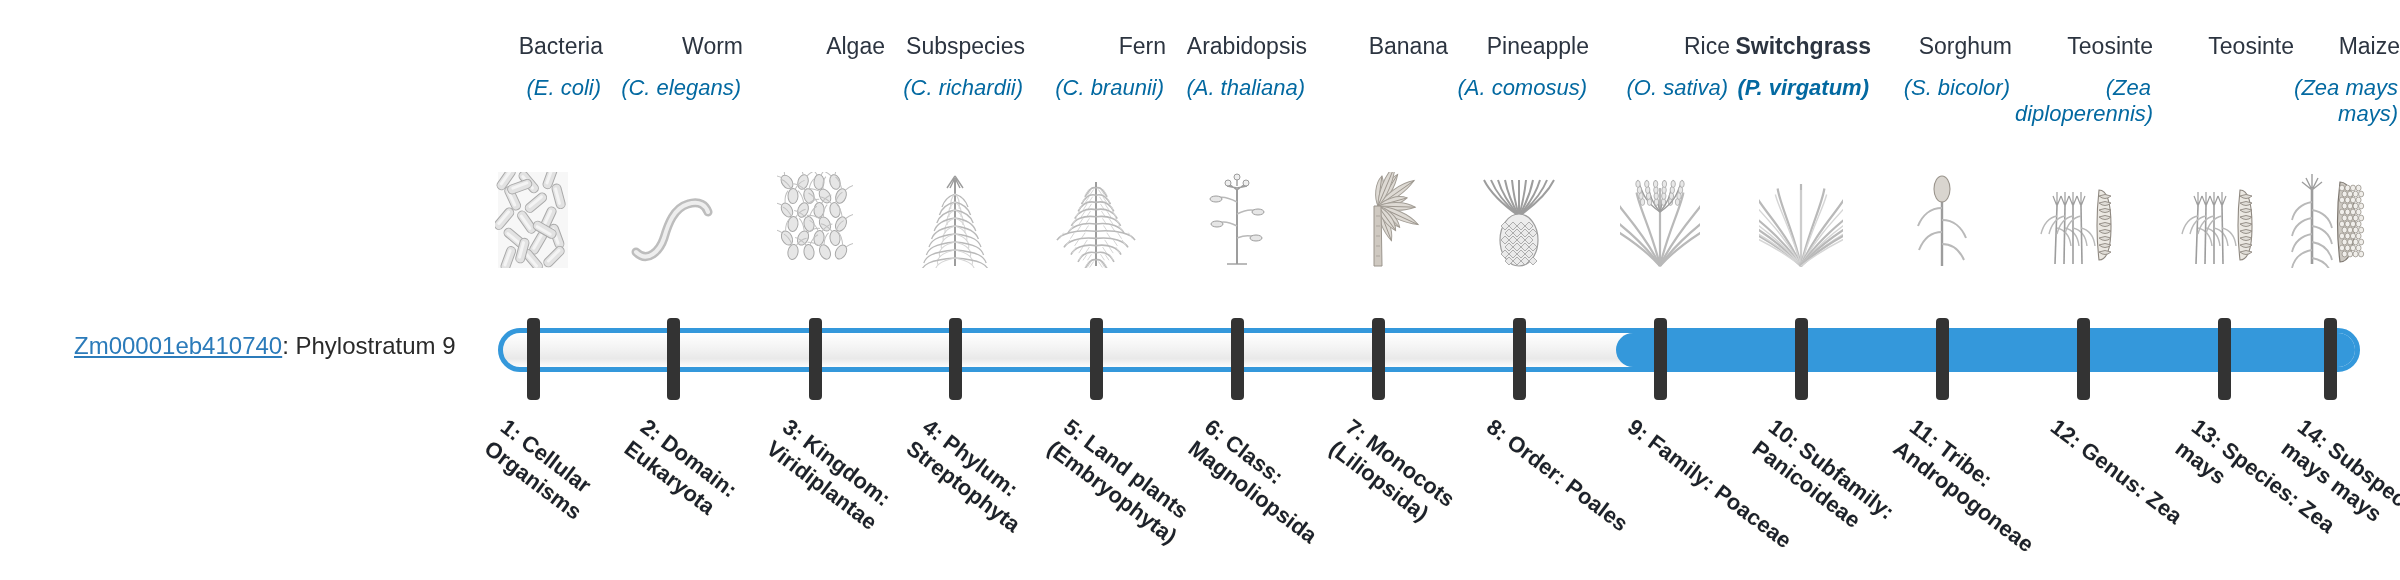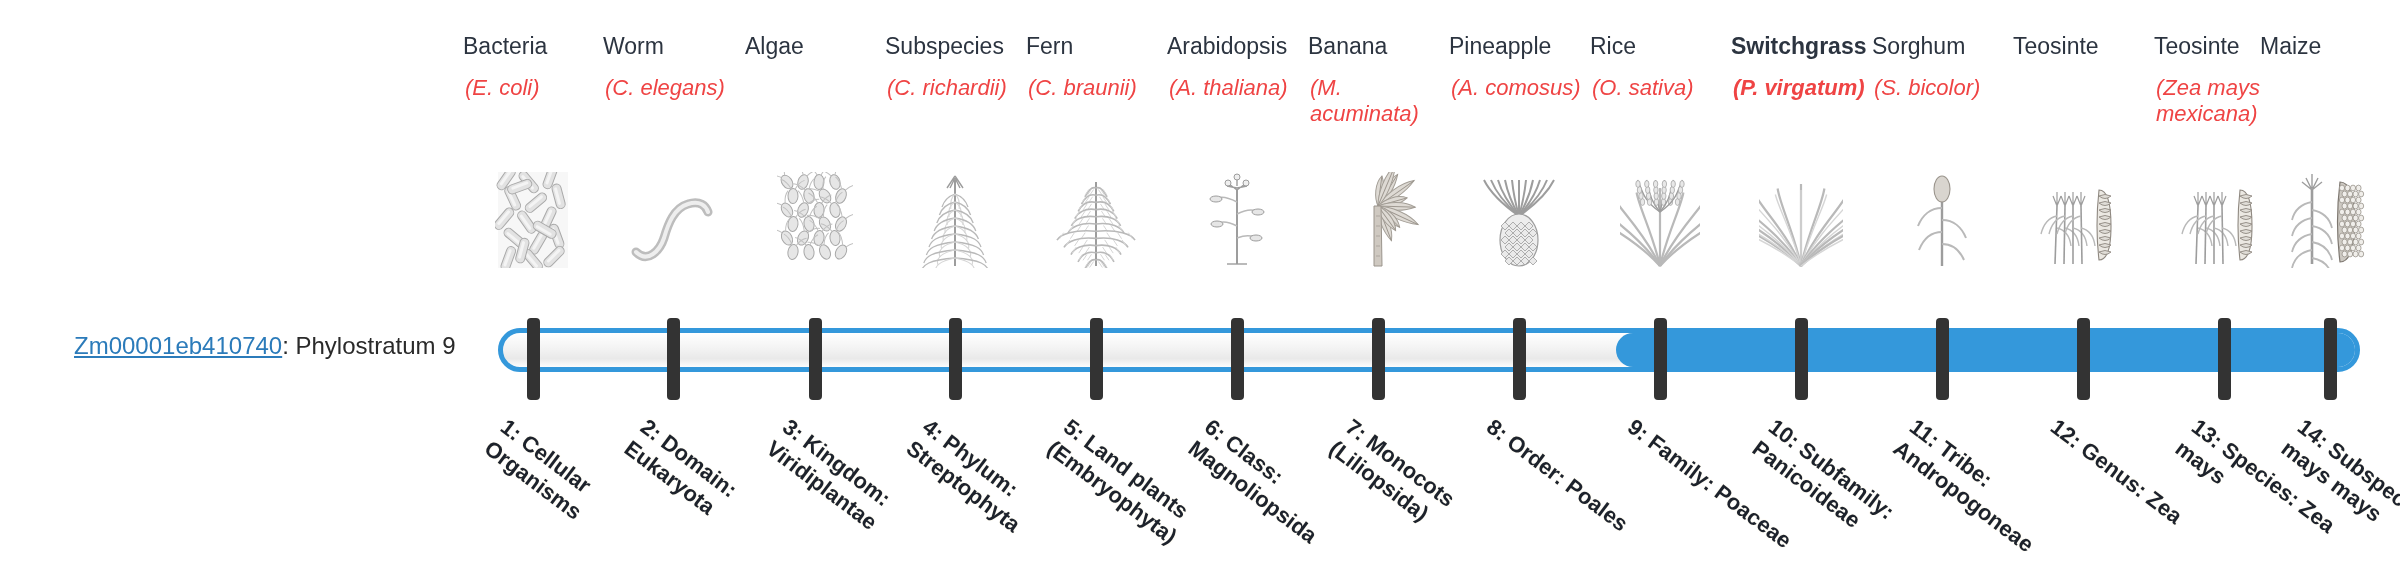--- a/index.html
+++ b/index.html
@@ -29,33 +29,33 @@
     color:#2b7bba;
     text-decoration:underline;
     cursor:pointer;
     margin-left:44px;
   }
 
   
   .col{
     position:absolute;
     top:32px;
-    text-align:left;
+    text-align:right;
   }
   .common-name{
     font-size:23px;
     line-height:1.25;
     color:#2c3440;
     white-space:nowrap;
   }
   .latin-name{
     font-size:22px;
     line-height:1.2;
     font-style:italic;
-    color:#ef4444;
+    color:#0369a1;
     margin-top:14px;
     padding:0 2px;
   }
 
   
   .organism{
     position:absolute;
     top:168px;
     height:100px;
     display:flex;
@@ -503,21 +503,20 @@
       <path d="M34 18 l-8 -6 M34 18 l8 -6 M34 14 l0 -8 M34 16 l-10 -2 M34 16 l10 -2"></path>
     </g>
     <circle cx="25" cy="11" r="3" fill="#efefef" stroke="#9d9d9d" stroke-width="1"></circle>
     <circle cx="43" cy="11" r="3" fill="#efefef" stroke="#9d9d9d" stroke-width="1"></circle>
     <circle cx="34" cy="5" r="3" fill="#efefef" stroke="#9d9d9d" stroke-width="1"></circle>
     <path d="M24 92 l20 0" stroke="#9d9d9d" stroke-width="1.4"></path>
   </svg>
       </div>
       <div class="col" style="left: 1308px; width: 140px;">
         <div class="common-name">Banana</div>
-        <div class="latin-name">(M. acuminata)</div>
       </div>
       <div class="organism" style="left: 1308px; width: 140px;">
         <svg width="86" height="96" viewBox="0 0 76 96">
     <g transform="translate(38,34) rotate(-75)">
       <path d="M0 0 C7.5 -6 21 -9 30 -4 C21 2 7.5 4 0 0 Z" fill="#dedad4" stroke="#a39e96" stroke-width="1"></path>
       <path d="M0 0 L30 -4" stroke="#9a948c" stroke-width="0.9"></path>
     </g>
           <g transform="translate(38,34) rotate(-52)">
       <path d="M0 0 C9.25 -6 25.9 -9 37 -4 C25.9 2 9.25 4 0 0 Z" fill="#dedad4" stroke="#a39e96" stroke-width="1"></path>
       <path d="M0 0 L37 -4" stroke="#9a948c" stroke-width="0.9"></path>
@@ -685,20 +684,21 @@
       </div>
       <div class="organism" style="left: 1872px; width: 140px;">
         <svg width="72" height="96" viewBox="0 0 68 96">
     <line x1="34" y1="24" x2="34" y2="94" stroke="#9d9d9d" stroke-width="2.4"></line>
     <ellipse cx="34" cy="17" rx="8" ry="13" fill="#d9d5cf" stroke="#9a948c" stroke-width="1.1"></ellipse>
     <path d="M34 36 C22 36 14 44 10 54 M34 48 C46 48 54 56 58 66 M34 60 C22 60 15 68 11 78 M34 72 C45 72 52 79 56 88" fill="none" stroke="#b9b9b9" stroke-width="2"></path>
   </svg>
       </div>
       <div class="col" style="left: 2013px; width: 140px;">
         <div class="common-name">Teosinte</div>
+        <div class="latin-name">(Zea diploperennis)</div>
       </div>
       <div class="organism" style="left: 2013px; width: 140px;">
         <svg width="104" height="96" viewBox="0 0 80 96">
     <line x1="14" y1="34" x2="12" y2="92" stroke="#9d9d9d" stroke-width="1.6"></line>
           <path d="M14 44 C4 46 0 54 -2 62" fill="none" stroke="#b9b9b9" stroke-width="1.4"></path>
           <path d="M14 56 C23 58 27 66 28 74" fill="none" stroke="#b9b9b9" stroke-width="1.4"></path>
           <path d="M14 34 l-4 -10 M14 34 l4 -10 M14 32 l0 -12" stroke="#9d9d9d" stroke-width="1.2" fill="none"></path>
           <line x1="22" y1="34" x2="21" y2="92" stroke="#9d9d9d" stroke-width="1.6"></line>
           <path d="M22 44 C12 46 8 54 6 62" fill="none" stroke="#b9b9b9" stroke-width="1.4"></path>
           <path d="M22 56 C31 58 35 66 36 74" fill="none" stroke="#b9b9b9" stroke-width="1.4"></path>
@@ -718,21 +718,20 @@
           <path d="M56 45 q6 -3 12 0 q-6 5 -12 0 Z" fill="#e0ddd7" stroke="#8e8880" stroke-width="0.9"></path>
           <path d="M56 52 q6 -3 12 0 q-6 5 -12 0 Z" fill="#e0ddd7" stroke="#8e8880" stroke-width="0.9"></path>
           <path d="M56 59 q6 -3 12 0 q-6 5 -12 0 Z" fill="#e0ddd7" stroke="#8e8880" stroke-width="0.9"></path>
           <path d="M56 66 q6 -3 12 0 q-6 5 -12 0 Z" fill="#e0ddd7" stroke="#8e8880" stroke-width="0.9"></path>
           <path d="M56 73 q6 -3 12 0 q-6 5 -12 0 Z" fill="#e0ddd7" stroke="#8e8880" stroke-width="0.9"></path>
           <path d="M56 80 q6 -3 12 0 q-6 5 -12 0 Z" fill="#e0ddd7" stroke="#8e8880" stroke-width="0.9"></path>
   </svg>
       </div>
       <div class="col" style="left: 2154px; width: 140px;">
         <div class="common-name">Teosinte</div>
-        <div class="latin-name">(Zea mays mexicana)</div>
       </div>
       <div class="organism" style="left: 2154px; width: 140px;">
         <svg width="104" height="96" viewBox="0 0 80 96">
     <line x1="14" y1="34" x2="12" y2="92" stroke="#9d9d9d" stroke-width="1.6"></line>
           <path d="M14 44 C4 46 0 54 -2 62" fill="none" stroke="#b9b9b9" stroke-width="1.4"></path>
           <path d="M14 56 C23 58 27 66 28 74" fill="none" stroke="#b9b9b9" stroke-width="1.4"></path>
           <path d="M14 34 l-4 -10 M14 34 l4 -10 M14 32 l0 -12" stroke="#9d9d9d" stroke-width="1.2" fill="none"></path>
           <line x1="22" y1="34" x2="21" y2="92" stroke="#9d9d9d" stroke-width="1.6"></line>
           <path d="M22 44 C12 46 8 54 6 62" fill="none" stroke="#b9b9b9" stroke-width="1.4"></path>
           <path d="M22 56 C31 58 35 66 36 74" fill="none" stroke="#b9b9b9" stroke-width="1.4"></path>
@@ -752,20 +751,21 @@
           <path d="M56 45 q6 -3 12 0 q-6 5 -12 0 Z" fill="#e0ddd7" stroke="#8e8880" stroke-width="0.9"></path>
           <path d="M56 52 q6 -3 12 0 q-6 5 -12 0 Z" fill="#e0ddd7" stroke="#8e8880" stroke-width="0.9"></path>
           <path d="M56 59 q6 -3 12 0 q-6 5 -12 0 Z" fill="#e0ddd7" stroke="#8e8880" stroke-width="0.9"></path>
           <path d="M56 66 q6 -3 12 0 q-6 5 -12 0 Z" fill="#e0ddd7" stroke="#8e8880" stroke-width="0.9"></path>
           <path d="M56 73 q6 -3 12 0 q-6 5 -12 0 Z" fill="#e0ddd7" stroke="#8e8880" stroke-width="0.9"></path>
           <path d="M56 80 q6 -3 12 0 q-6 5 -12 0 Z" fill="#e0ddd7" stroke="#8e8880" stroke-width="0.9"></path>
   </svg>
       </div>
       <div class="col" style="left: 2260px; width: 140px;">
         <div class="common-name">Maize</div>
+        <div class="latin-name">(Zea mays mays)</div>
       </div>
       <div class="organism" style="left: 2260px; width: 140px;">
         <svg width="102" height="96" viewBox="0 0 80 96">
     <line x1="22" y1="18" x2="22" y2="92" stroke="#9d9d9d" stroke-width="2.6"></line>
           <path d="M22 30 C10 32 4 40 2 48" fill="none" stroke="#b9b9b9" stroke-width="1.8"></path>
           <path d="M22 38 C34 40 40 48 42 56" fill="none" stroke="#b9b9b9" stroke-width="1.8"></path>
           <path d="M22 46 C10 48 4 56 2 64" fill="none" stroke="#b9b9b9" stroke-width="1.8"></path>
           <path d="M22 54 C34 56 40 64 42 72" fill="none" stroke="#b9b9b9" stroke-width="1.8"></path>
           <path d="M22 62 C10 64 4 72 2 80" fill="none" stroke="#b9b9b9" stroke-width="1.8"></path>
           <path d="M22 70 C34 72 40 80 42 88" fill="none" stroke="#b9b9b9" stroke-width="1.8"></path>

